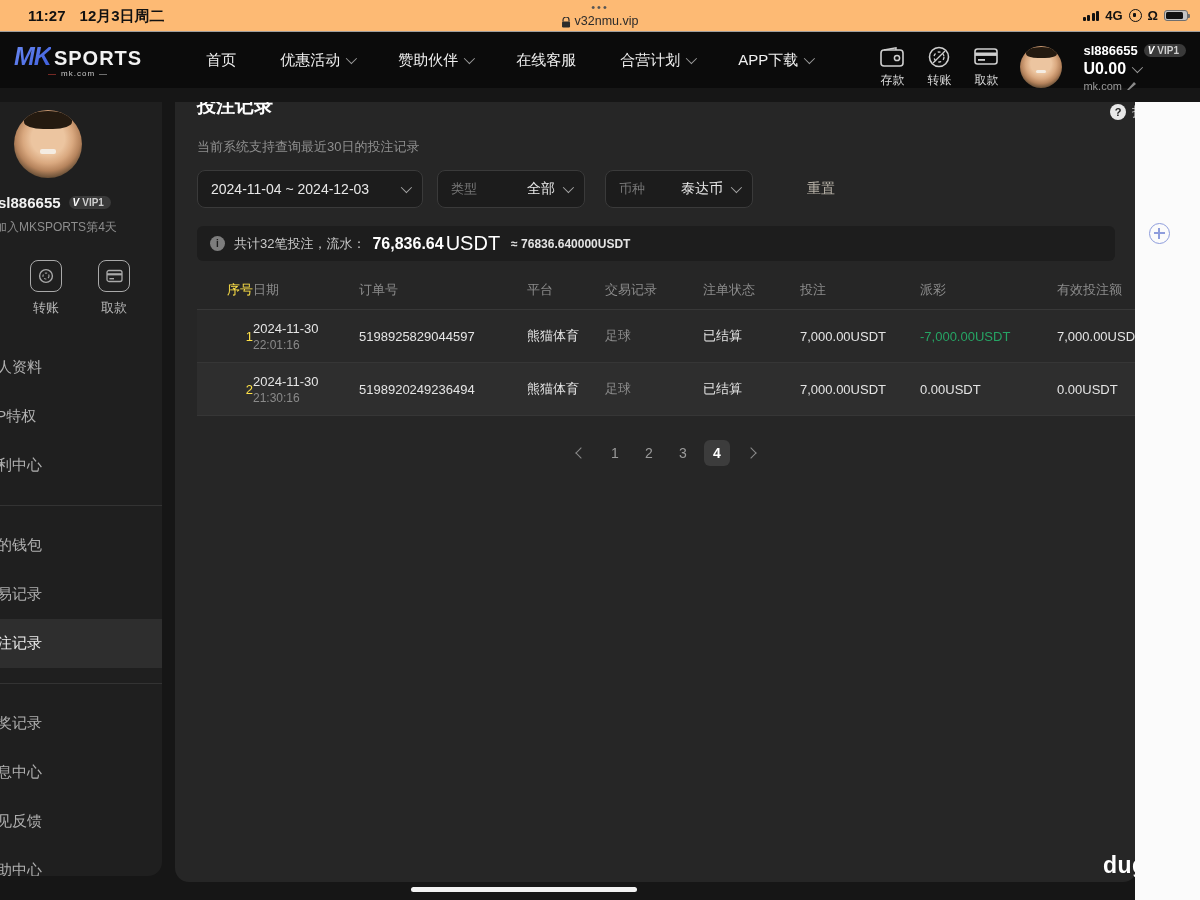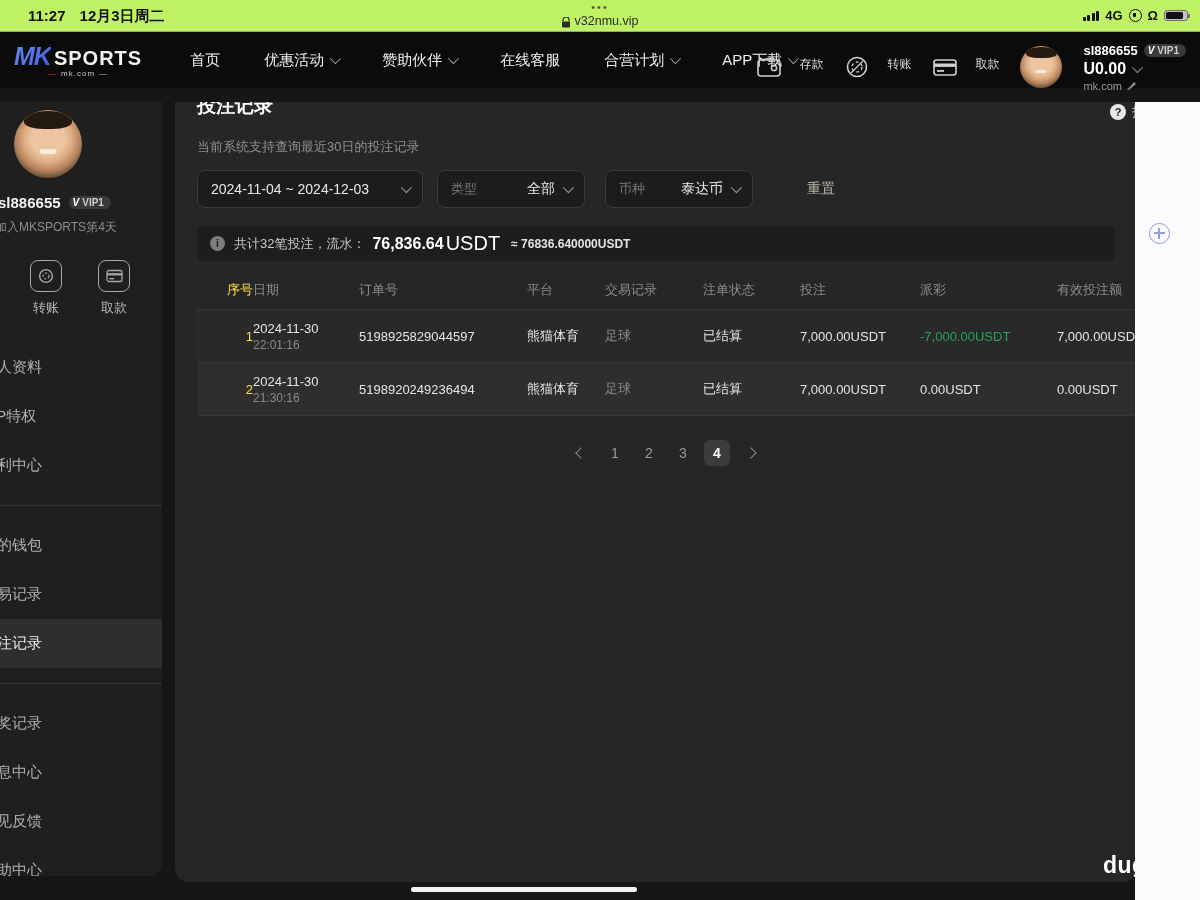--- a/index.html
+++ b/index.html
@@ -2,21 +2,21 @@
 <html><head>
 <meta charset="utf-8">
 <style>
   html,body{margin:0;padding:0;}
   body{
     width:1200px;height:900px;position:relative;overflow:hidden;
     background:#161616;font-family:"Liberation Sans","DejaVu Sans",sans-serif;
     -webkit-font-smoothing:antialiased;
   }
   
-  .statusbar{height:32px;background:#bef264;position:relative;color:#111;border-bottom:1px solid #9e9e9e;box-sizing:border-box;}
+  .statusbar{height:32px;background:#fdba74;position:relative;color:#111;border-bottom:1px solid #9e9e9e;box-sizing:border-box;}
   .sb-left{position:absolute;left:28px;top:7px;font-size:15px;font-weight:700;display:flex;gap:14px;}
   .sb-dots{position:absolute;left:50%;top:1px;transform:translateX(-50%);color:#555;font-size:11px;letter-spacing:2px;}
   .sb-url{position:absolute;left:50%;top:14px;transform:translateX(-50%);display:flex;align-items:flex-end;gap:4px;font-size:12.5px;color:#2b2b2b;}
   .sb-right{position:absolute;right:12px;top:8px;display:flex;align-items:center;gap:6px;}
   .sig{display:flex;align-items:flex-end;gap:1.5px;}
   .sig i{display:block;width:3px;background:#111;border-radius:1px;}
   .sb-net{font-size:13px;font-weight:700;}
   .orient{width:13px;height:13px;border:1.6px solid #111;border-radius:50%;box-sizing:border-box;position:relative;}
   .orient::after{content:"";position:absolute;left:3px;top:3px;width:3.5px;height:3.5px;background:#111;border-radius:1px;}
   .hp{font-size:13px;font-weight:700;}
@@ -24,25 +24,25 @@
   .batt::before{content:"";position:absolute;left:1px;top:1px;bottom:1px;width:17px;background:#111;border-radius:1.5px;}
   .batt::after{content:"";position:absolute;right:-3px;top:3px;width:2px;height:4px;background:#6e6e6e;border-radius:0 1px 1px 0;}
   
   .navbar{height:56px;background:#0b0b0b;position:relative;display:flex;align-items:center;}
   .logo{margin-left:14px;display:flex;flex-direction:column;align-items:center;cursor:pointer;}
   .logo-row{display:flex;align-items:baseline;gap:3px;}
   .logo-mk{font-size:25px;font-weight:900;font-style:italic;background:linear-gradient(135deg,#6d8cf5,#3b5bdb);-webkit-background-clip:text;background-clip:text;color:transparent;letter-spacing:-1px;}
   .logo-sports{font-size:20px;font-weight:800;color:#f2f2f2;letter-spacing:1px;}
   .logo-sub{font-size:8px;color:#c9c9c9;letter-spacing:1px;margin-top:-2px;display:flex;gap:4px;align-items:center;}
   .logo-sub .dashr{color:#e0483e;}
-  .nav-items{display:flex;margin-left:48px;gap:44px;}
+  .nav-items{display:flex;margin-left:64px;gap:44px;}
   .nav-item{color:#f0f0f0;font-size:15px;display:flex;align-items:center;gap:6px;cursor:pointer;white-space:nowrap;}
   .chev{width:7px;height:7px;border-right:1.5px solid #9a9a9a;border-bottom:1.5px solid #9a9a9a;transform:rotate(45deg) translateY(-2px);display:inline-block;}
   .nav-right{position:absolute;right:14px;top:0;height:70px;display:flex;align-items:center;gap:21px;}
-  .nv-act{display:flex;align-items:flex-start;gap:17px;cursor:pointer;}
+  .nv-act{display:flex;flex-direction:column;align-items:center;gap:4px;cursor:pointer;}
   .nv-act .ic{width:26px;height:22px;display:flex;align-items:center;justify-content:center;}
   .nv-act .lbl{font-size:12px;color:#dcdcdc;}
   .avatar{border-radius:50%;background:radial-gradient(circle at 50% 42%,#ecc5a0 0 32%,#d9a87f 48%,#b5835c 62%,#6b5138 75%,#2c2218 100%);position:relative;overflow:hidden;}
   .avatar::before{content:"";position:absolute;left:14%;top:2%;width:72%;height:26%;background:#241a10;border-radius:50% 50% 40% 40%;}
   .avatar::after{content:"";position:absolute;left:38%;top:58%;width:24%;height:6%;background:#f4ece2;border-radius:2px;}
   .av-lg{width:42px;height:42px;}
   .user-col{display:flex;flex-direction:column;gap:2px;}
   .u-row1{display:flex;align-items:center;gap:6px;}
   .u-name{color:#fff;font-size:13px;font-weight:700;}
   .vip-badge{display:flex;align-items:center;gap:3px;background:#3a3a3a;border-radius:9px;padding:1px 7px 1px 4px;}

